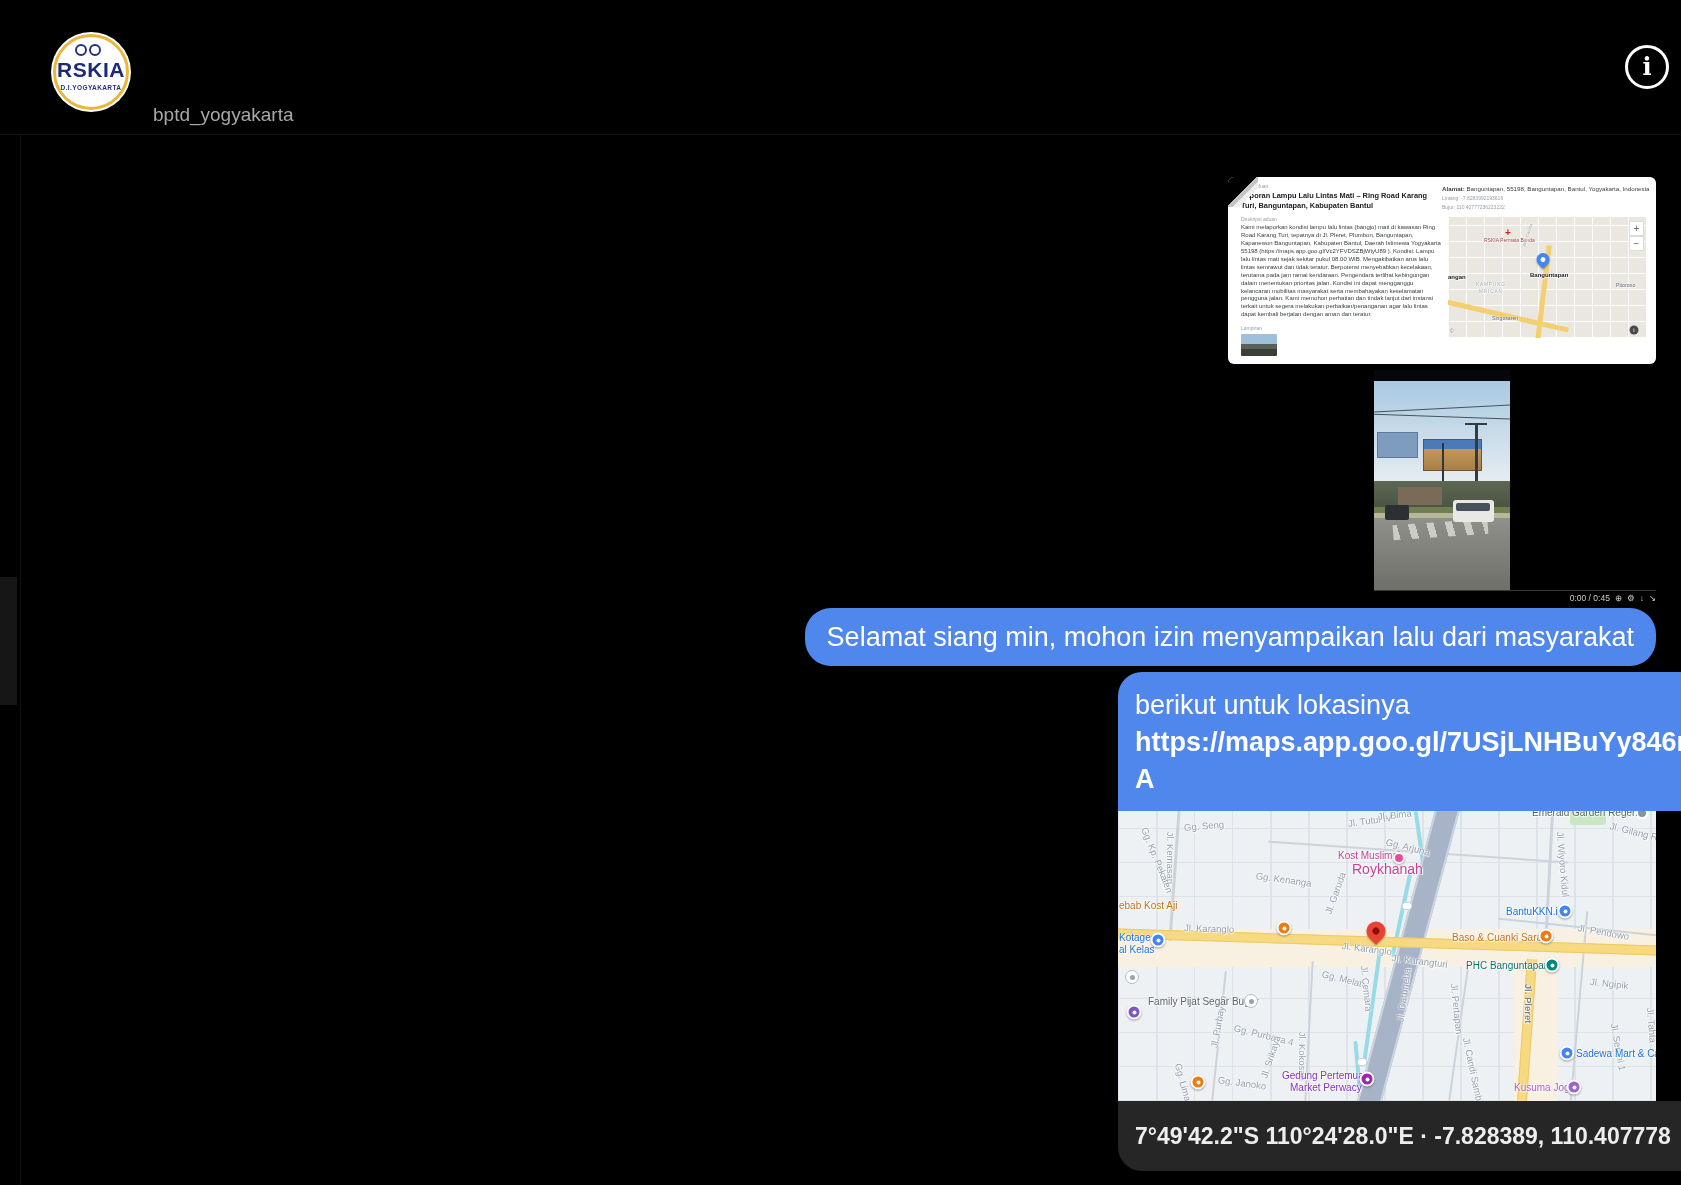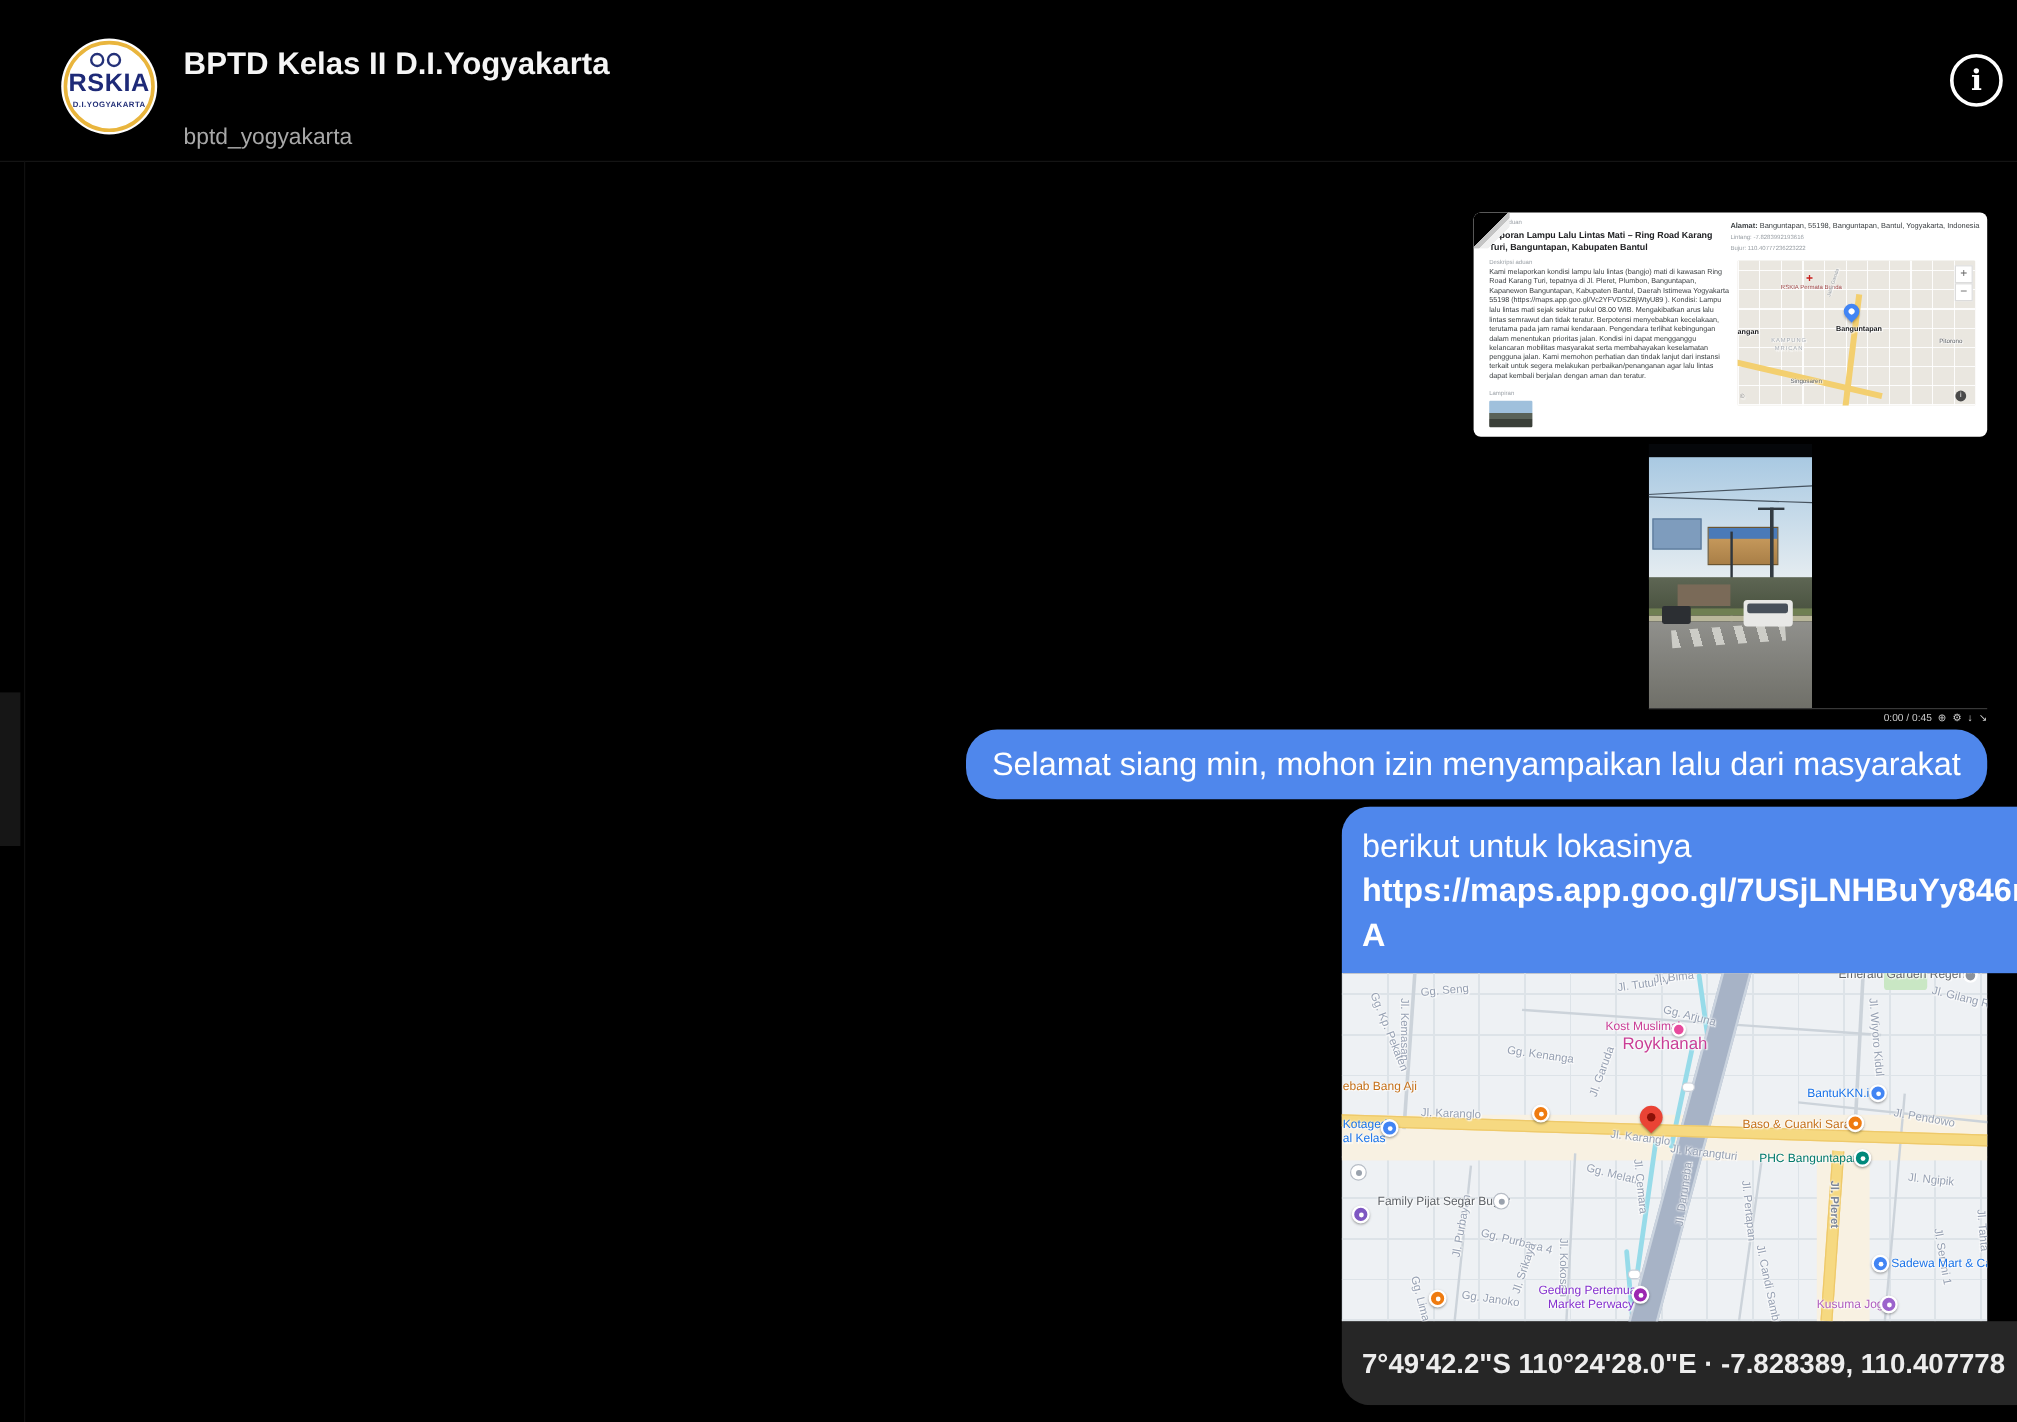--- a/index.html
+++ b/index.html
@@ -138,21 +138,20 @@
 <body>
 
 <div class="canvas">
 
   <div class="chat-header">
     <div class="avatar">
       <div class="av-deco"></div>
       <div class="av-line1">RSKIA</div>
       <div class="av-line2">D.I.YOGYAKARTA</div>
     </div>
-    <div class="hdr-title">BPTD Kelas II D.I.Yogyakarta</div>
     <div class="hdr-user">bptd_yogyakarta</div>
     <div class="info-btn">
       <span>i</span>
     </div>
   </div>
 
   <div class="left-strip"></div>
   <div class="content-seam"></div>
 
   <div class="doc">
@@ -278,21 +277,21 @@
         <span class="mlabel" style="left: 116px; top: 212px; color: rgb(150, 160, 178); font-size: 9.5px; transform: rotate(14deg);">Gg. Purbaya 4</span>
         <span class="mlabel" style="left: 60px; top: 248px; color: rgb(150, 160, 178); font-size: 9.5px; transform: rotate(75deg);">Gg. Lima</span>
         <span class="mlabel" style="left: 100px; top: 264px; color: rgb(150, 160, 178); font-size: 9.5px; transform: rotate(8deg);">Gg. Janoko</span>
         <span class="mlabel" style="left: 146px; top: 262px; color: rgb(150, 160, 178); font-size: 9.5px; transform: rotate(-72deg);">Jl. Srikaya</span>
         <span class="mlabel" style="left: 184px; top: 216px; color: rgb(150, 160, 178); font-size: 9.5px; transform: rotate(90deg);">Jl. Kokosan</span>
         <span class="mlabel" style="left: 204px; top: 158px; color: rgb(150, 160, 178); font-size: 9.5px; transform: rotate(14deg);">Gg. Melati</span>
         <span class="mlabel" style="left: 246px; top: 150px; color: rgb(150, 160, 178); font-size: 9.5px; transform: rotate(84deg);">Jl. Cemara</span>
         <span class="mlabel" style="left: 532px; top: 192px; color: rgb(150, 160, 178); font-size: 9.5px; transform: rotate(85deg);">Jl. Tahta</span>
         <span class="mlabel" style="left: 220px; top: 40px; color: rgb(201, 62, 150); font-size: 10px;">Kost Muslimah</span>
         <span class="mlabel" style="left: 234px; top: 51px; color: rgb(201, 62, 150); font-size: 14px;">Roykhanah</span>
-        <span class="mlabel" style="left: 1px; top: 90px; color: rgb(197, 113, 26); font-size: 10px;">ebab Bang Aji</span>
+        <span class="mlabel" style="left: 1px; top: 90px; color: rgb(197, 113, 26); font-size: 10px;">ebab Kost Aji</span>
         <span class="mlabel" style="left: 1px; top: 122px; color: rgb(26, 115, 232); font-size: 10px;">Kotagede</span>
         <span class="mlabel" style="left: 1px; top: 134px; color: rgb(26, 115, 232); font-size: 10px;">al Kelas</span>
         <span class="mlabel" style="left: 388px; top: 96px; color: rgb(26, 115, 232); font-size: 10px;">BantuKKN.id</span>
         <span class="mlabel" style="left: 334px; top: 122px; color: rgb(197, 113, 26); font-size: 10px;">Baso &amp; Cuanki Sarasa</span>
         <span class="mlabel" style="left: 348px; top: 150px; color: rgb(0, 121, 107); font-size: 10px;">PHC Banguntapan 1</span>
         <span class="mlabel" style="left: 458px; top: 238px; color: rgb(26, 115, 232); font-size: 10px;">Sadewa Mart &amp; Caff</span>
         <span class="mlabel" style="left: 396px; top: 272px; color: rgb(176, 95, 192); font-size: 10px;">Kusuma Jogja</span>
         <span class="mlabel" style="left: 164px; top: 260px; color: rgb(132, 48, 206); font-size: 10px;">Gedung Pertemuan</span>
         <span class="mlabel" style="left: 172px; top: 272px; color: rgb(132, 48, 206); font-size: 10px;">Market Perwacy</span>
         <span class="mlabel" style="left: 30px; top: 186px; color: rgb(95, 99, 104); font-size: 10px;">Family Pijat Segar Bugar</span>

